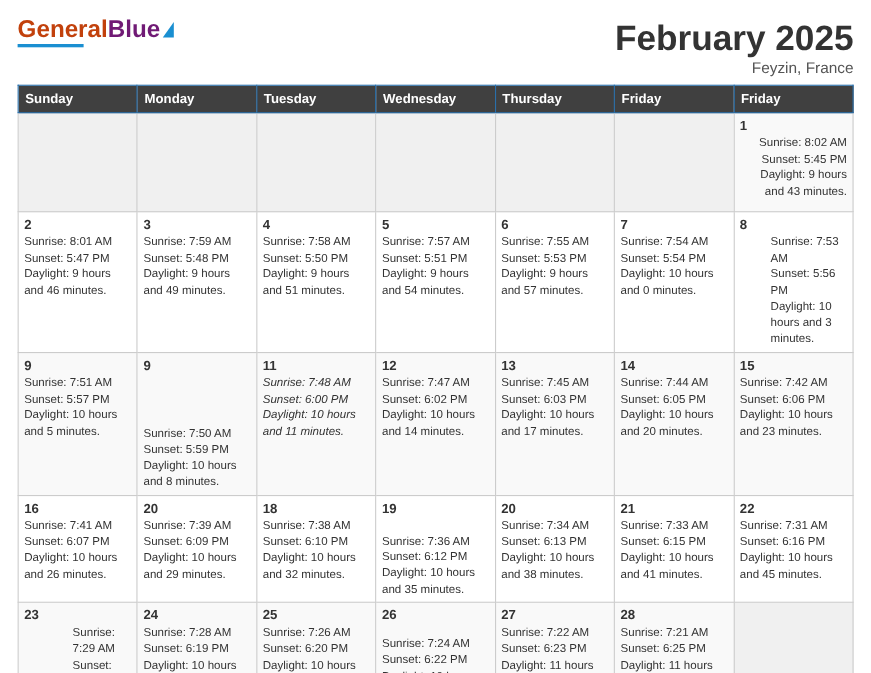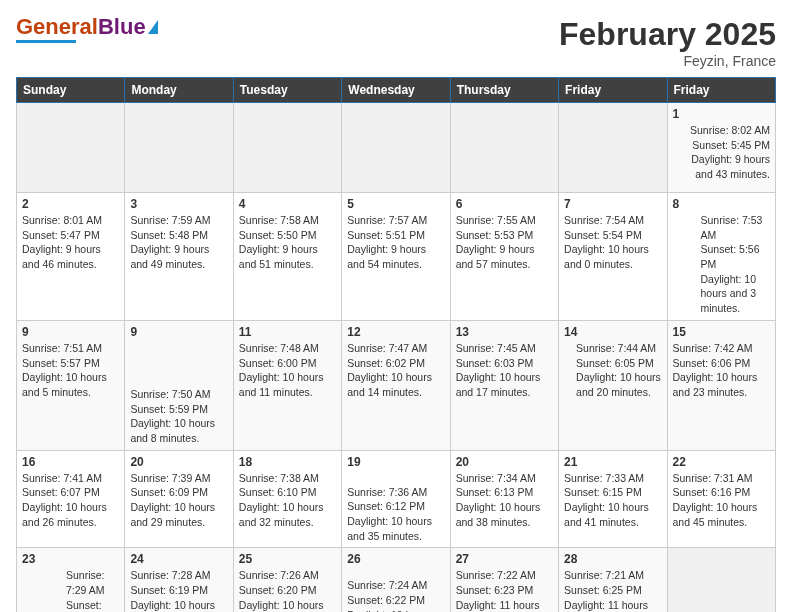--- a/index.html
+++ b/index.html
@@ -198,39 +198,39 @@
 Daylight: 10 hours and 5 minutes.</div>
         </td>
         <td>
           <span class="day-number">9</span>
           <div class="day-info" style="white-space: pre-line; margin-top: 48px;">Sunrise: 7:50 AM
 Sunset: 5:59 PM
 Daylight: 10 hours and 8 minutes.</div>
         </td>
         <td>
           <span class="day-number">11</span>
-          <div class="day-info" style="white-space: pre-line;">Sunrise: 7:48 AM
+          <div class="day-info" style="white-space: pre-line; font-style: italic;">Sunrise: 7:48 AM
 Sunset: 6:00 PM
 Daylight: 10 hours and 11 minutes.</div>
         </td>
         <td>
           <span class="day-number">12</span>
           <div class="day-info" style="white-space: pre-line;">Sunrise: 7:47 AM
 Sunset: 6:02 PM
 Daylight: 10 hours and 14 minutes.</div>
         </td>
         <td>
           <span class="day-number">13</span>
           <div class="day-info" style="white-space: pre-line;">Sunrise: 7:45 AM
 Sunset: 6:03 PM
 Daylight: 10 hours and 17 minutes.</div>
         </td>
         <td>
           <span class="day-number">14</span>
-          <div class="day-info" style="white-space: pre-line; margin-left: 12px;">Sunrise: 7:44 AM
+          <div class="day-info" style="white-space: pre-line;">Sunrise: 7:44 AM
 Sunset: 6:05 PM
 Daylight: 10 hours and 20 minutes.</div>
         </td>
         <td>
           <span class="day-number">15</span>
           <div class="day-info" style="white-space: pre-line;">Sunrise: 7:42 AM
 Sunset: 6:06 PM
 Daylight: 10 hours and 23 minutes.</div>
         </td>
       </tr>

